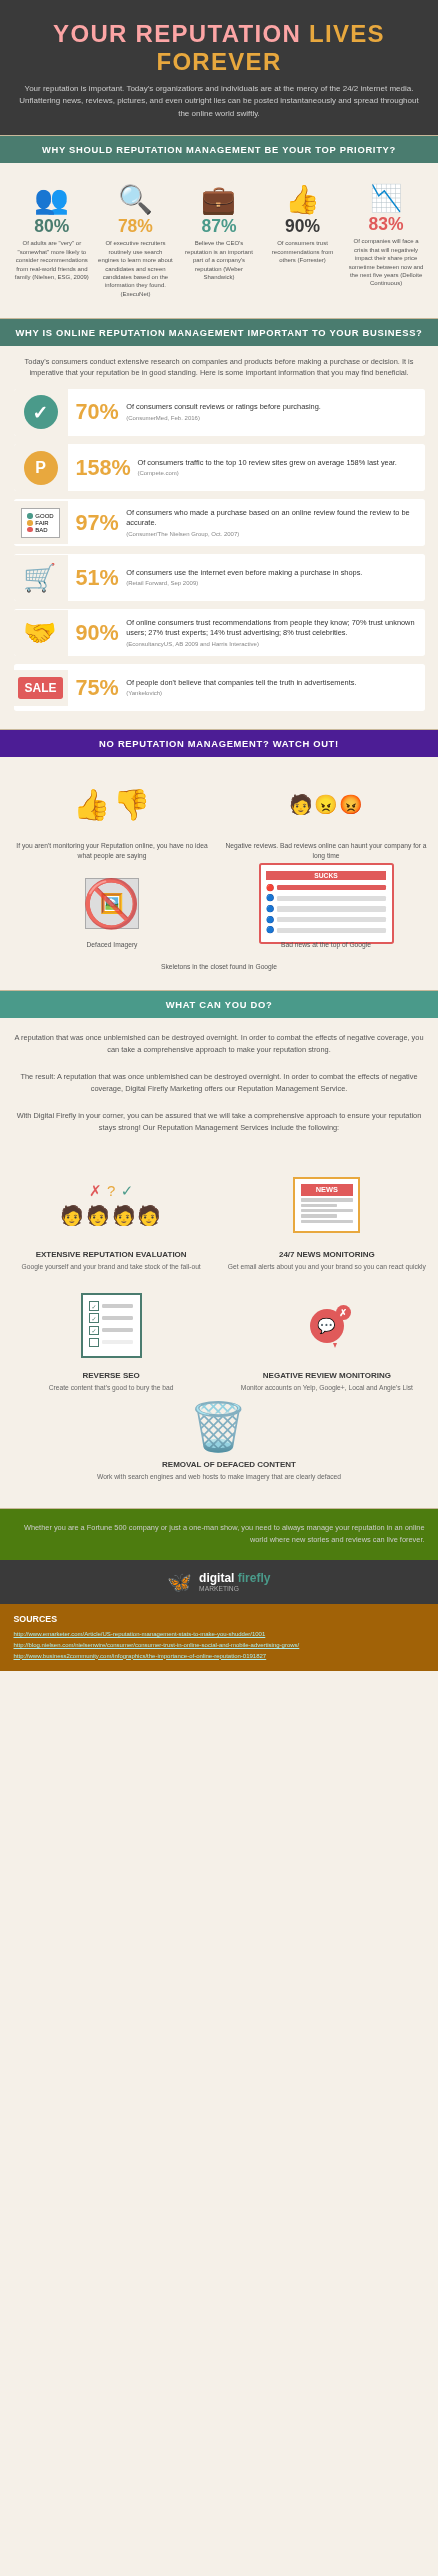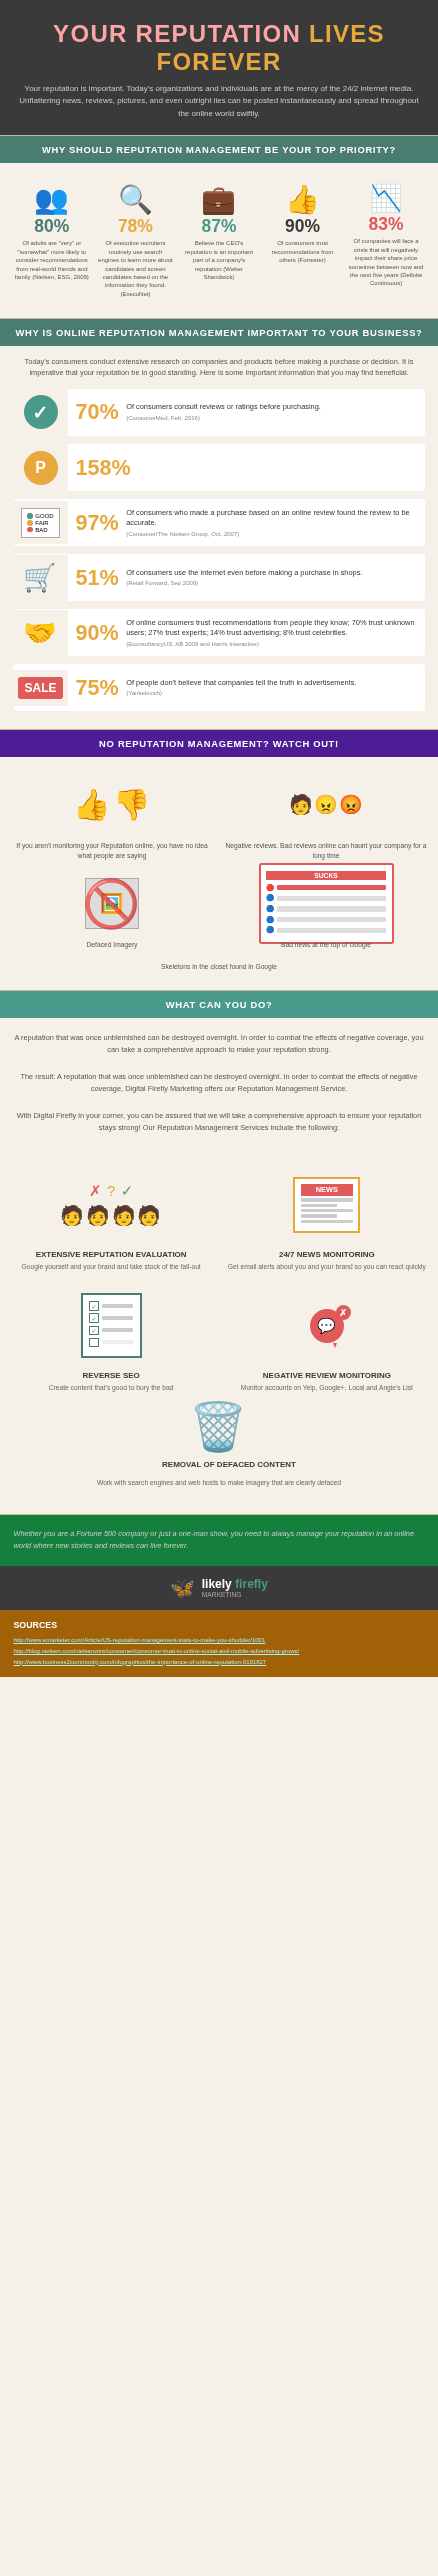--- a/index.html
+++ b/index.html
@@ -286,36 +286,35 @@
     .removal-visual {
       font-size: 47px;
       text-align: center;
       margin-bottom: 5.4px;
     }
     .removal-name {
       font-size: 8px;
       font-weight: bold;
       color: #3a3a3a;
       text-transform: uppercase;
-      margin-bottom: 9px;
+      margin-bottom: 3px;
       padding-left: 20px;
     }
     .removal-desc {
       font-size: 6.7px;
       color: #666;
       line-height: 1.4;
       text-align: center;
     }
 
     
     .conclusion-section {
-      background-color: #15803d;
+      background-color: #4d7c0f;
       padding: 13.5px;
-      text-align: left;
-      font-style: italic;
+      text-align: right;
     }
     .conclusion-text {
       font-size: 7.4px;
       color: #ccc;
       line-height: 1.6;
     }
 
     
     .logo-section {
       background-color: #3a3a3a;
@@ -619,20 +618,24 @@
       </div>
     </div>
   </div>
 
   <div class="fact-row">
     <div class="fact-icon-box">
       <div class="p-badge">P</div>
     </div>
     <div class="fact-content">
       <div class="fact-percent">158%</div>
+      <div class="fact-text">
+        <span>Of consumers traffic to the top 10 review sites grew on average 158% last year.</span>
+        <small>(Compete.com)</small>
+      </div>
     </div>
   </div>
 
   <div class="fact-row">
     <div class="fact-icon-box">
       <div class="gfb-list">
         <div class="gfb-item">
             <div class="gfb-dot g"></div>
             <span style="font-size:6px;">GOOD</span>
           </div>
@@ -879,21 +882,21 @@
 <hr class="separator-line">
 
 <div class="conclusion-section">
   <p class="conclusion-text">Whether you are a Fortune 500 company or just a one-man show, you need to always manage your reputation in an online world where new stories and reviews can live forever.</p>
 </div>
 
 <div class="logo-section">
   <div style="font-size:20px;">🦋</div>
   <div>
     <div class="logo-text">
-      <span style="color:#fff;">likely </span><span style="color:#4a9a8a;">firefly</span>
+      <span style="color:#fff;">digital </span><span style="color:#4a9a8a;">firefly</span>
     </div>
     <div class="logo-sub">MARKETING</div>
   </div>
 </div>
 
 <div class="sources-section">
   <div class="sources-title">SOURCES</div>
   <div class="sources-list">
     <div style="cursor:pointer; text-decoration:underline; color:#aee;">http://www.emarketer.com/Article/US-reputation-management-stats-to-make-you-shudder/1001</div>
     <div style="cursor:pointer; text-decoration:underline; color:#aee;">http://blog.nielsen.com/nielsenwire/consumer/consumer-trust-in-online-social-and-mobile-advertising-grows/</div>

